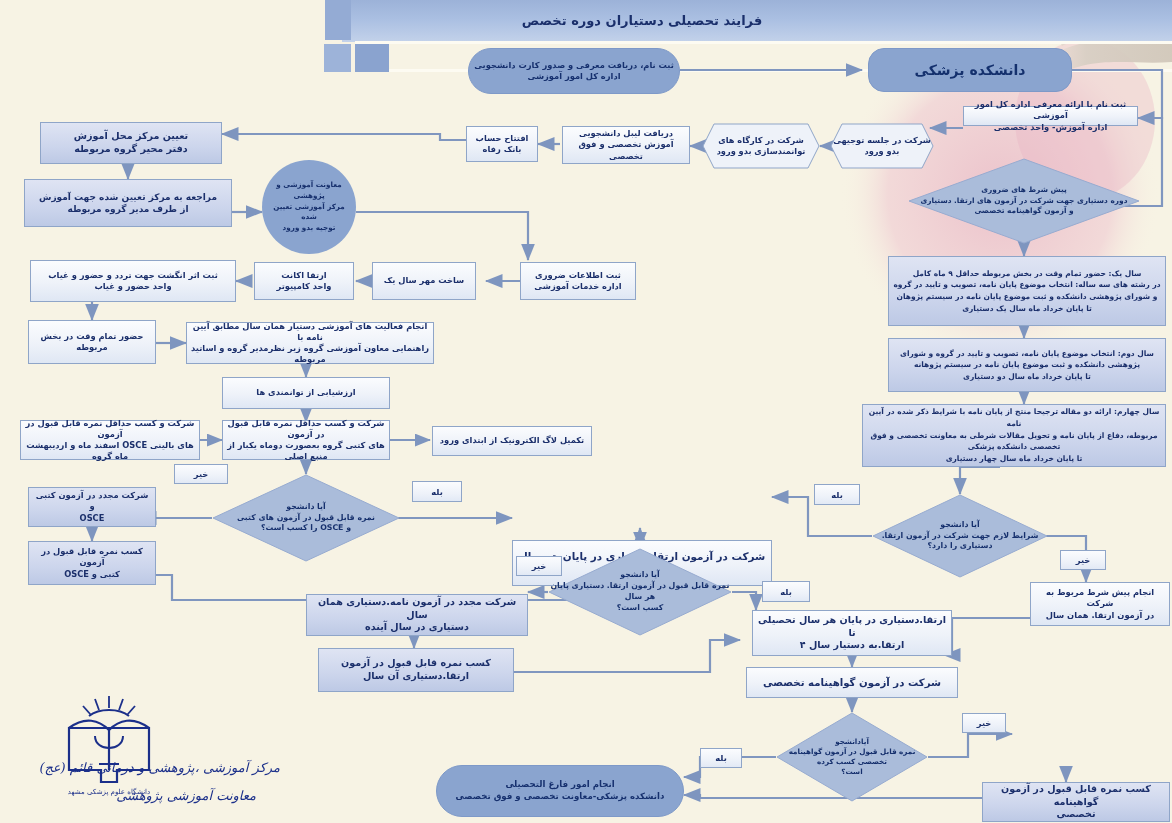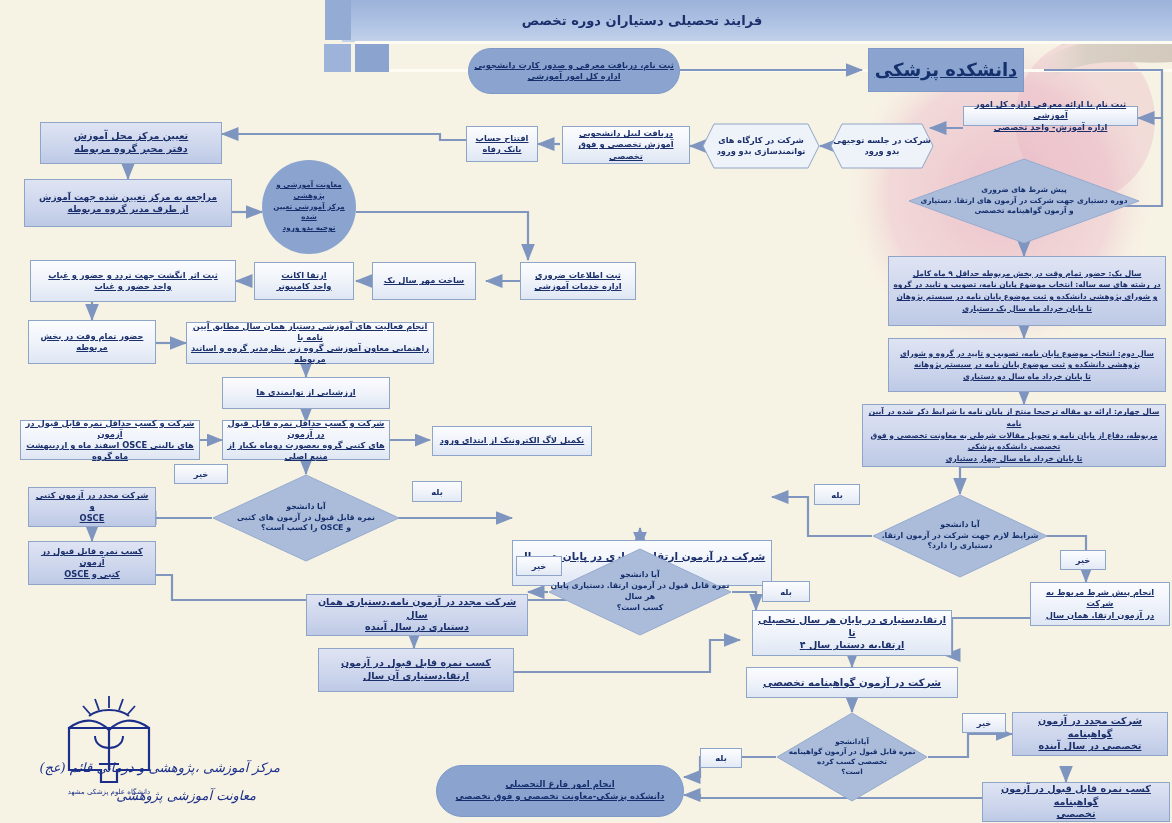--- a/index.html
+++ b/index.html
@@ -30,21 +30,21 @@
   .blk.b2{left:324px;top:44px;width:27px;height:28px;background:#9db3d9;}
   .blk.b3{left:355px;top:44px;width:34px;height:28px;background:#8aa3cf;}
   .hdr-rule{position:absolute;left:355px;top:41px;width:817px;height:3px;background:#fdfbf2;}
   .hdr-rule2{position:absolute;left:389px;top:69px;width:783px;height:3px;background:#fdfbf2;}
 
   
   .node{
     position:absolute;box-sizing:border-box;
     display:flex;align-items:center;justify-content:center;
     text-align:center;color:#1b2f6b;line-height:1.35;
-    font-size:8.3px;font-weight:bold;padding:2px 4px;text-decoration:underline;
+    font-size:8.3px;font-weight:bold;padding:2px 4px;
   }
   .rect{
     background:linear-gradient(180deg,#fbfcfe 0%,#eef2f9 55%,#dfe7f4 100%);
     border:1px solid #8fa5c8;
   }
   .rect-lav{
     background:linear-gradient(180deg,#dfe4f3 0%,#ccd5ec 60%,#bdc9e5 100%);
     border:1px solid #8fa5c8;
   }
   .pill{
@@ -226,21 +226,21 @@
       <path d="M200,440 L222,440"></path>
       <path d="M390,440 L430,440"></path>
     </g>
   </svg>
 
   <div class="node pill" style="left:468px;top:48px;width:212px;height:46px;">
     <span style="white-space:pre-line;">ثبت نام، دریافت معرفی و صدور کارت دانشجویی
 اداره کل امور آموزشی</span>
   </div>
 
-  <div class="node solidbox big" style="left:868px;top:48px;width:156px;height:44px;font-size:18px;">
+  <div class="node solidbox big" style="left:868px;top:48px;width:204px;height:44px;font-size:14px;border-radius:16px;">
     <span>دانشکده پزشکی</span>
   </div>
 
   <div class="node rect" style="left:963px;top:106px;width:175px;height:20px;">
     <span style="white-space:pre-line;">ثبت نام با ارائه معرفی اداره کل امور آموزشی
 اداره آموزش- واحد تخصصی</span>
   </div>
 
   <div class="chev" style="left:830px;top:123px;width:104px;height:46px;">
     <svg width="104" height="46" viewBox="0 0 104 46">
@@ -410,24 +410,20 @@
     <svg width="152" height="90" viewBox="0 0 152 90">
       <polygon points="76,1 151,45 76,89 1,45" fill="#aabcda" stroke="#97abd0" stroke-width="1"></polygon>
     </svg>
     <div class="dia-txt">
         <span style="white-space:pre-line;font-size:7.2px;">آیادانشجو
 نمره قابل قبول در آزمون گواهینامه تخصصی کسب کرده
 است؟</span>
       </div>
   </div>
 
-  <div class="node rect-lav" style="left:1012px;top:712px;width:156px;height:44px;">
-    <span class="big" style="white-space:pre-line;font-size:9.6px;">شرکت مجدد در آزمون گواهینامه
-تخصصی  در سال آینده</span>
-  </div>
 
   <div class="node rect-lav" style="left:982px;top:782px;width:188px;height:40px;">
     <span class="big" style="white-space:pre-line;font-size:9.6px;">کسب نمره قابل قبول در آزمون گواهینامه
 تخصصی</span>
   </div>
 
   <div class="node pill" style="left:436px;top:765px;width:248px;height:52px;">
     <span style="white-space:pre-line;font-size:8.6px;">انجام امور فارغ التحصیلی
 دانشکده پزشکی-معاونت تخصصی و فوق تخصصی</span>
   </div>

